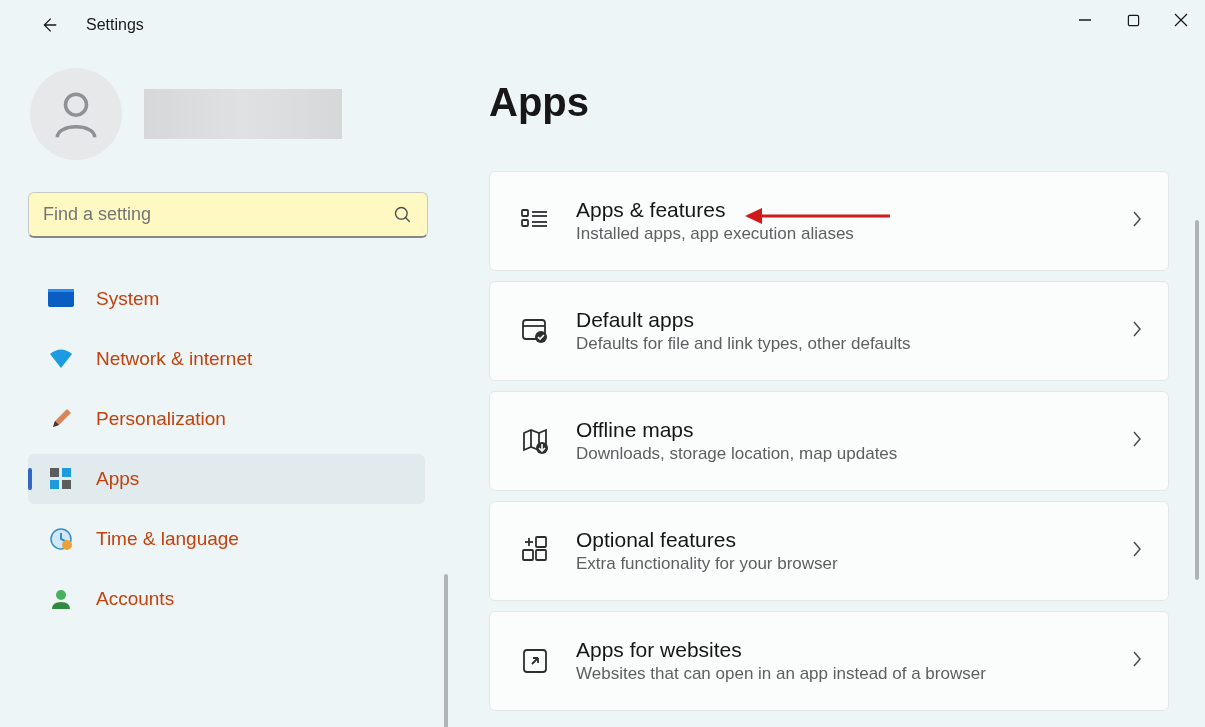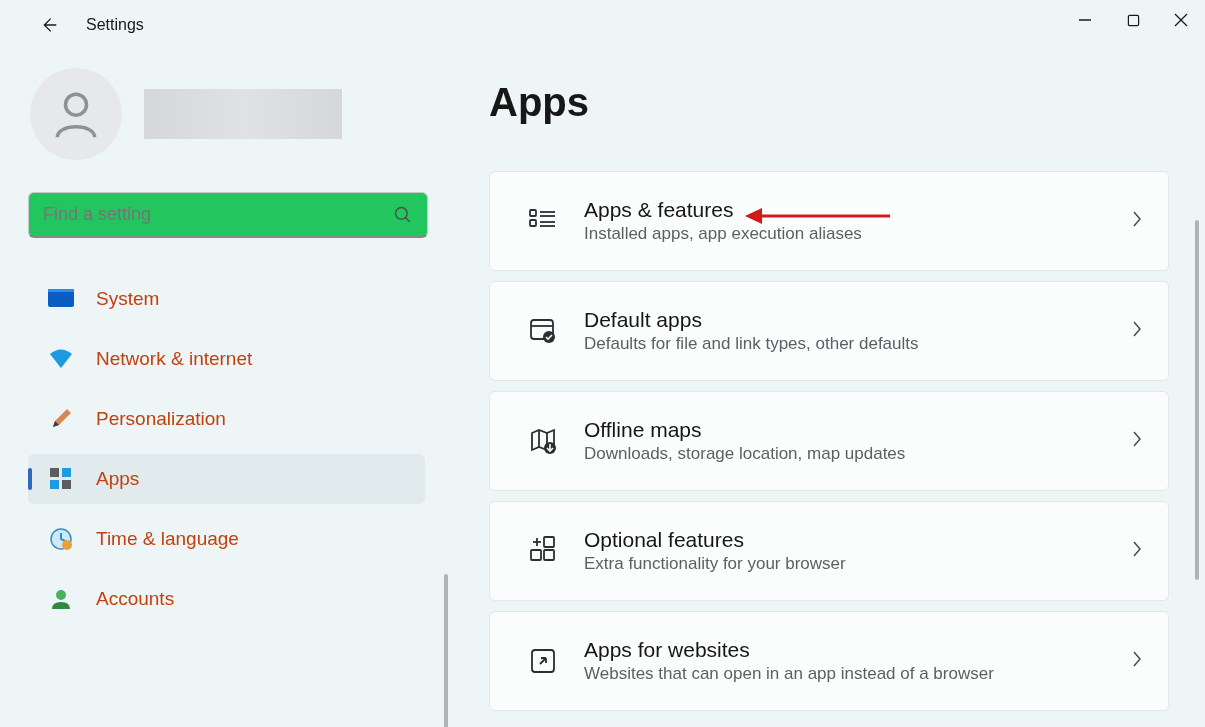--- a/index.html
+++ b/index.html
@@ -12,37 +12,37 @@
     .win-ctrl { width: 48px; height: 40px; display: flex; align-items: center; justify-content: center; cursor: pointer; }
     
     .container { display: flex; height: calc(100% - 50px); }
     
     .sidebar { width: 445px; padding: 18px 0 0 28px; position: relative; }
     
     .profile { display: flex; align-items: center; margin-bottom: 32px; margin-left: 2px;}
     .avatar { width: 92px; height: 92px; border-radius: 50%; background: #e6e8ea; display: flex; align-items: center; justify-content: center; }
     .profile-info { width: 198px; height: 50px; background: linear-gradient(90deg, #d6d7d8 0%, #e0e1e2 50%, #d6d7d8 100%); margin-left: 22px; }
     
-    .search-box { width: 400px; height: 46px; background: #22c55e; border: 1px solid #c7c9ca; border-bottom: 2px solid #888; border-radius: 6px; display: flex; align-items: center; padding: 0 14px; margin-bottom: 36px; }
+    .search-box { width: 400px; height: 46px; background: #fef9c3; border: 1px solid #c7c9ca; border-bottom: 2px solid #888; border-radius: 6px; display: flex; align-items: center; padding: 0 14px; margin-bottom: 36px; }
     .search-box input { flex: 1; border: none; outline: none; font-size: 18px; background: transparent; color: #555; }
     
     .nav-list { position: relative; }
     .nav-item { width: 397px; height: 50px; display: flex; align-items: center; padding-left: 20px; border-radius: 6px; cursor: pointer; margin-bottom: 10px; position: relative; }
     .nav-item.selected { background: #e1eaed; }
     .nav-item.selected::before { content: ''; position: absolute; left: 0; top: 14px; width: 4px; height: 22px; background: #3067c1; border-radius: 3px; }
     .nav-icon { width: 26px; height: 26px; display: flex; align-items: center; justify-content: center; }
     .nav-label { margin-left: 22px; font-size: 19px; color: #c2410c; }
     
     .sidebar-scrollbar { position: absolute; right: -3px; top: 300px; width: 4px; height: 258px; background: #b2b5b6; border-radius: 3px; }
     
     .main { flex: 1; padding: 30px 20px 0 44px; position: relative; }
     .page-title { font-size: 40px; font-weight: 600; color: #171717; margin-bottom: 46px;}
     
     .card-list { width: 680px; }
-    .card { background: #fbfdfd; border: 1px solid #e4e7e8; border-radius: 6px; height: 100px; display: flex; align-items: center; padding: 0 24px 0 36px; margin-bottom: 10px; cursor: pointer; }
+    .card { background: #fbfdfd; border: 1px solid #e4e7e8; border-radius: 6px; height: 100px; display: flex; align-items: center; padding: 0 24px 0 28px; margin-bottom: 10px; cursor: pointer; }
     .card-icon { width: 34px; display:flex; align-items:center; justify-content:center;}
     .card-text { flex: 1; margin-left: 24px; }
     .card-title { font-size: 21px; color: #161616; margin-bottom: 2px; }
     .card-sub { font-size: 17px; color: #5d5f60; }
     .card-chevron { color: #555; }
     
     .main-scrollbar { position: absolute; right: 6px; top: 170px; width: 4px; height: 360px; background: #b0b3b4; border-radius: 3px; }
     
     .annotation-arrow { position: absolute; top: 196px; left: 740px; pointer-events: none; }
   </style>

